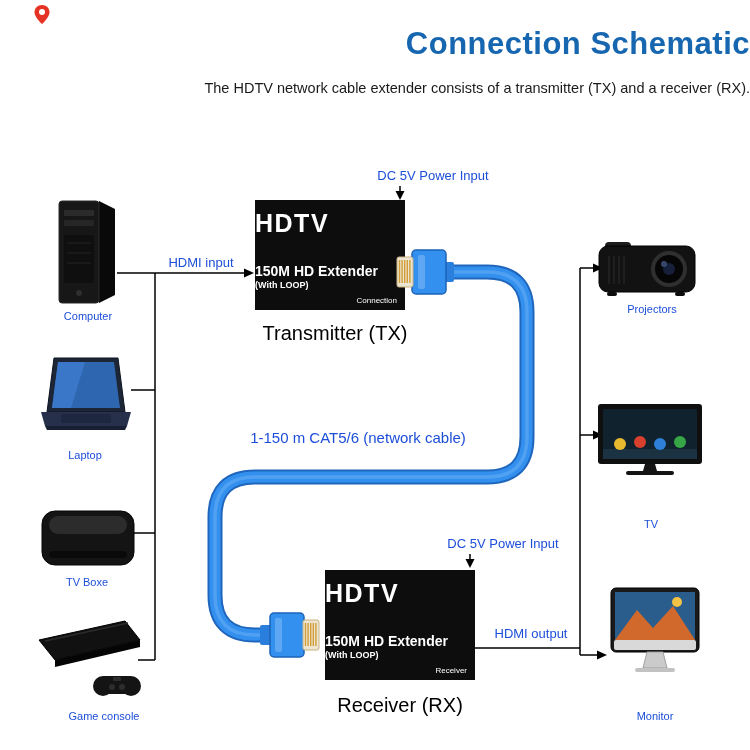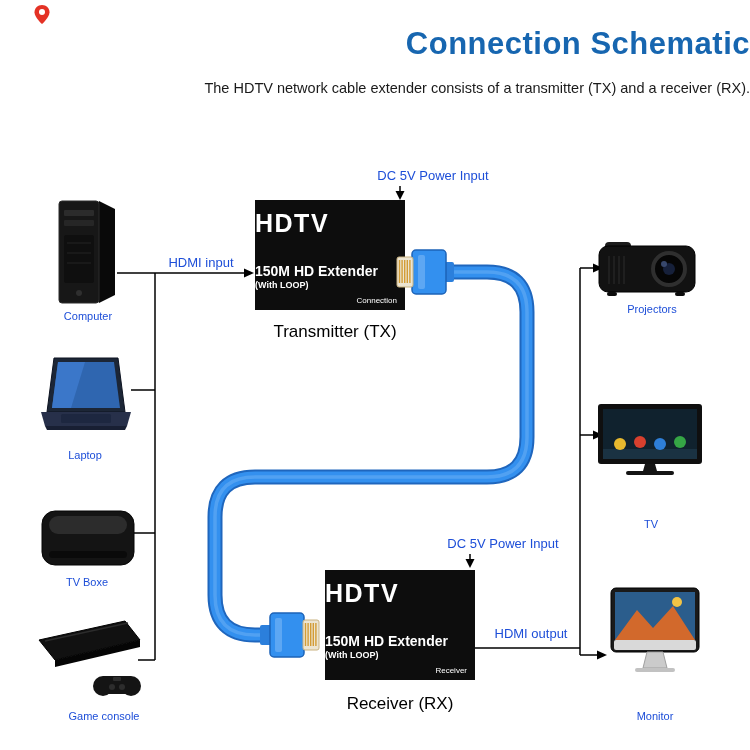--- a/index.html
+++ b/index.html
@@ -18,21 +18,21 @@
             color:#fff; z-index:1; }
   .extbox .brand { margin-top:9px; font-size:25px; font-weight:bold; letter-spacing:1.5px; }
   .extbox .model { margin-top:25px; font-size:14px; font-weight:bold; }
   .extbox .loop  { margin-top:1px; font-size:9px; font-weight:bold; }
   .extbox .tag   { position:absolute; right:8px; bottom:5px; font-size:8px; }
   .tx { left:255px; top:200px; }
   .rx { left:325px; top:570px; }
 
   .lbl { position:absolute; z-index:3; font-size:13px; color:#1d4ed8;
          transform:translateX(-50%); white-space:nowrap; }
-  .cap { position:absolute; z-index:3; font-size:17px; color:#000;
+  .cap { position:absolute; z-index:3; font-size:20px; color:#000;
          transform:translateX(-50%); white-space:nowrap; }
   .devlbl { font-size:11px; }
   .cablbl { font-size:15px; }
 
   .pin { position:absolute; left:33px; top:4px; z-index:3; }
 </style>
 </head>
 <body>
 
 <div class="page">
@@ -194,20 +194,21 @@
       <rect x="3" y="52" width="82" height="10" rx="2" fill="#d9d9d9"></rect>
       <polygon points="36,64 52,64 56,80 32,80" fill="#cbcbcb" stroke="#9f9f9f" stroke-width="1"></polygon>
       <rect x="24" y="80" width="40" height="4" rx="2" fill="#c2c2c2"></rect>
     </g>
   </svg>
 
   <div class="lbl" style="left:433px; top:168px;">DC 5V Power Input</div>
   <div class="lbl" style="left:503px; top:536px;">DC 5V Power Input</div>
   <div class="lbl" style="left:201px; top:255px;">HDMI input</div>
   <div class="lbl" style="left:531px; top:626px;">HDMI output</div>
+  <div class="lbl cablbl" style="left:358px; top:429px;">1-150 m CAT5/6 (network cable)</div>
 
   <div class="cap" style="left:335px; top:322px;">Transmitter (TX)</div>
   <div class="cap" style="left:400px; top:694px;">Receiver (RX)</div>
 
   <div class="lbl devlbl" style="left:88px;  top:310px;">Computer</div>
   <div class="lbl devlbl" style="left:85px;  top:449px;">Laptop</div>
   <div class="lbl devlbl" style="left:87px;  top:576px;">TV Boxe</div>
   <div class="lbl devlbl" style="left:104px;  top:710px;">Game console</div>
   <div class="lbl devlbl" style="left:652px; top:303px;">Projectors</div>
   <div class="lbl devlbl" style="left:651px; top:518px;">TV</div>

